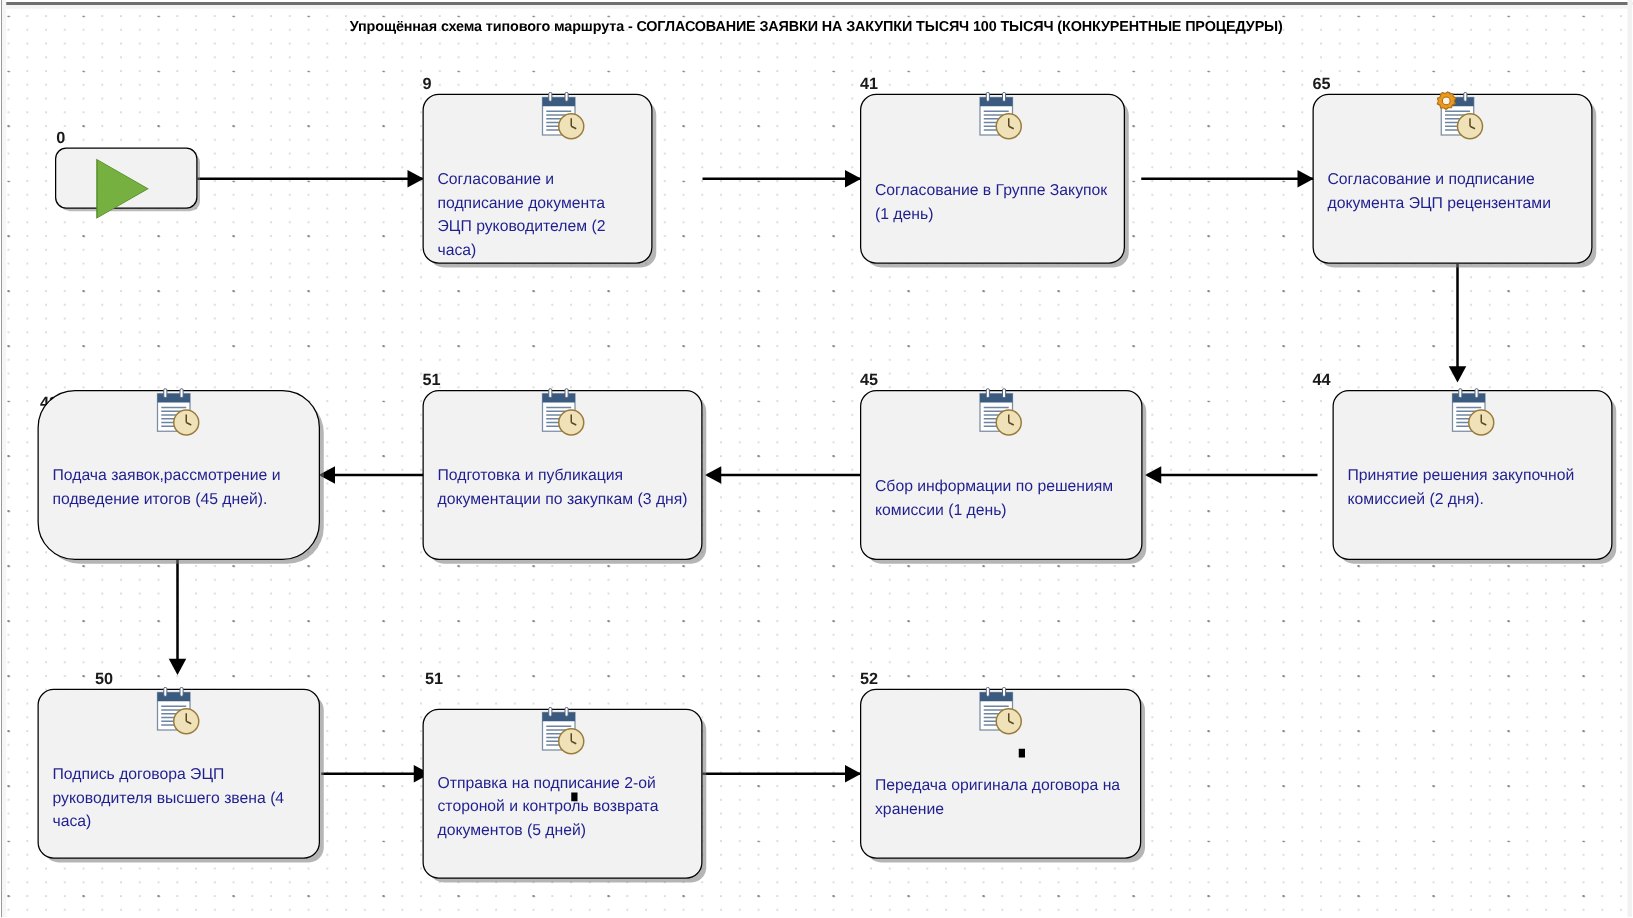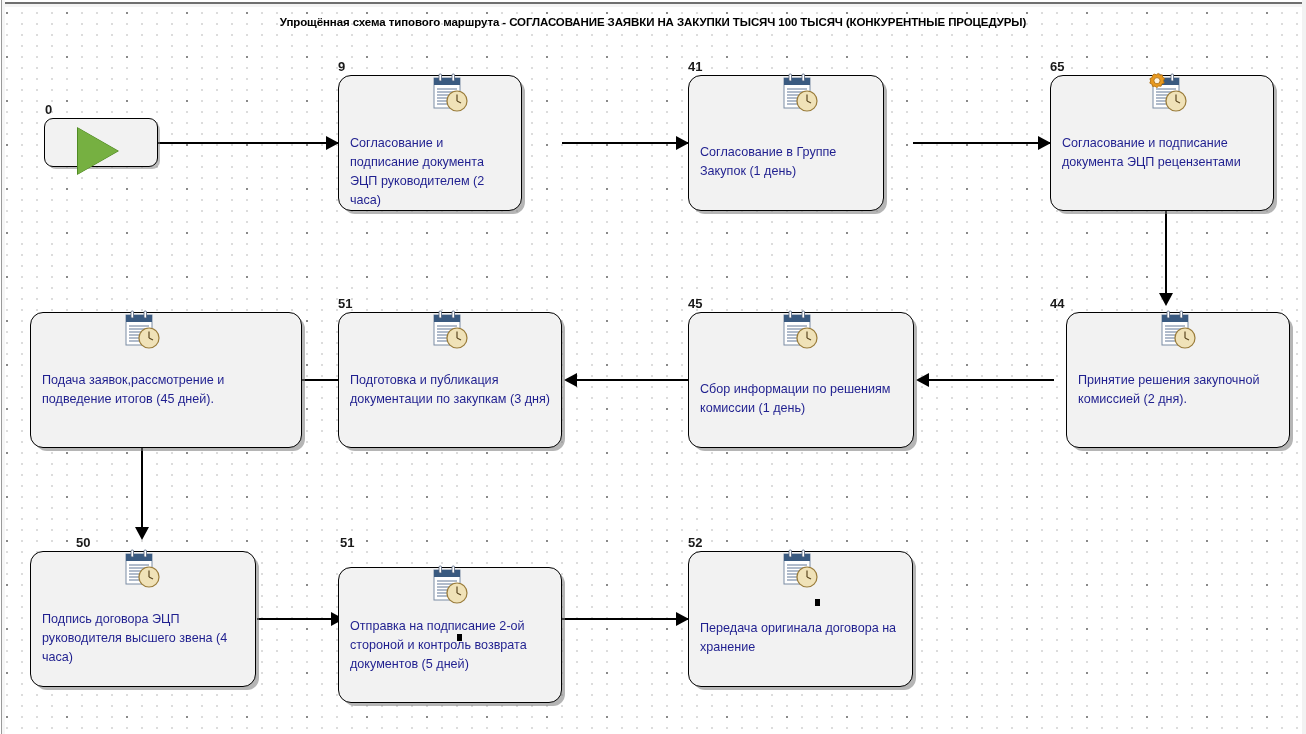--- a/index.html
+++ b/index.html
@@ -208,21 +208,21 @@
         </g>
         <circle cx="30" cy="29" r="10" fill="#f0e2b8" stroke="#9a7c3a" stroke-width="1.2"></circle>
         <line x1="30" y1="29" x2="30" y2="22.5" stroke="#5a4720" stroke-width="1.2"></line>
         <line x1="30" y1="29" x2="34" y2="31" stroke="#5a4720" stroke-width="1.2"></line>
       </svg>
     </div>
     <div class="node-text tl3">Согласование и подписание документа ЭЦП руководителем (2 часа)</div>
   </div>
 
   <div class="node-label" style="left:688px; top:60px;">41</div>
-  <div class="node" style="left:688px; top:75px; width:196px; height:136px;text-decoration:underline;">
+  <div class="node" style="left:688px; top:75px; width:212px; height:136px;text-decoration:underline;">
     <div class="doc-icon" style="left:88px; top:-4px;">
       <svg width="46" height="42" viewBox="0 0 46 42" xmlns="http://www.w3.org/2000/svg">
         <rect x="7" y="6" width="26" height="30" fill="#ffffff" stroke="#7b8ca3" stroke-width="1"></rect>
         <rect x="7" y="6" width="26" height="7" fill="#3a5a80"></rect>
         <rect x="12" y="2" width="2.5" height="7" rx="1" fill="#ffffff" stroke="#50607a" stroke-width="0.8"></rect>
         <rect x="25" y="2" width="2.5" height="7" rx="1" fill="#ffffff" stroke="#50607a" stroke-width="0.8"></rect>
         <g stroke="#6f84a0" stroke-width="1.1">
           <line x1="10" y1="17" x2="30" y2="17"></line>
           <line x1="10" y1="20" x2="30" y2="20"></line>
           <line x1="10" y1="23" x2="30" y2="23"></line>
@@ -332,21 +332,21 @@
         </g>
         <circle cx="30" cy="29" r="10" fill="#f0e2b8" stroke="#9a7c3a" stroke-width="1.2"></circle>
         <line x1="30" y1="29" x2="30" y2="22.5" stroke="#5a4720" stroke-width="1.2"></line>
         <line x1="30" y1="29" x2="34" y2="31" stroke="#5a4720" stroke-width="1.2"></line>
       </svg>
     </div>
     <div class="node-text tl3">Подготовка и публикация документации по закупкам (3 дня)</div>
   </div>
 
   <div class="node-label" style="left:32px; top:315px;">43</div>
-  <div class="node" style="left:30px; top:312px; width:272px; height:136px;">
+  <div class="node" style="left:30px; top:312px; width:226px; height:136px;border-radius:30px;">
     <div class="doc-icon" style="left:88px; top:-4px;">
       <svg width="46" height="42" viewBox="0 0 46 42" xmlns="http://www.w3.org/2000/svg">
         <rect x="7" y="6" width="26" height="30" fill="#ffffff" stroke="#7b8ca3" stroke-width="1"></rect>
         <rect x="7" y="6" width="26" height="7" fill="#3a5a80"></rect>
         <rect x="12" y="2" width="2.5" height="7" rx="1" fill="#ffffff" stroke="#50607a" stroke-width="0.8"></rect>
         <rect x="25" y="2" width="2.5" height="7" rx="1" fill="#ffffff" stroke="#50607a" stroke-width="0.8"></rect>
         <g stroke="#6f84a0" stroke-width="1.1">
           <line x1="10" y1="17" x2="30" y2="17"></line>
           <line x1="10" y1="20" x2="30" y2="20"></line>
           <line x1="10" y1="23" x2="30" y2="23"></line>

